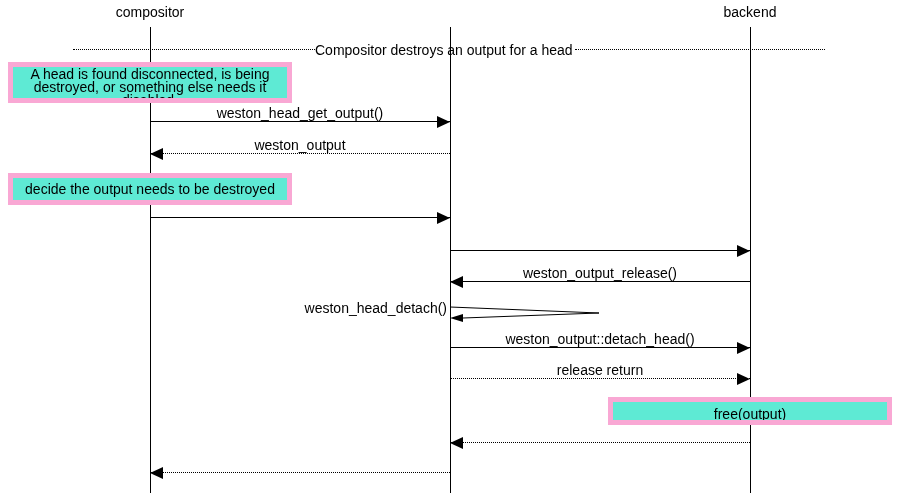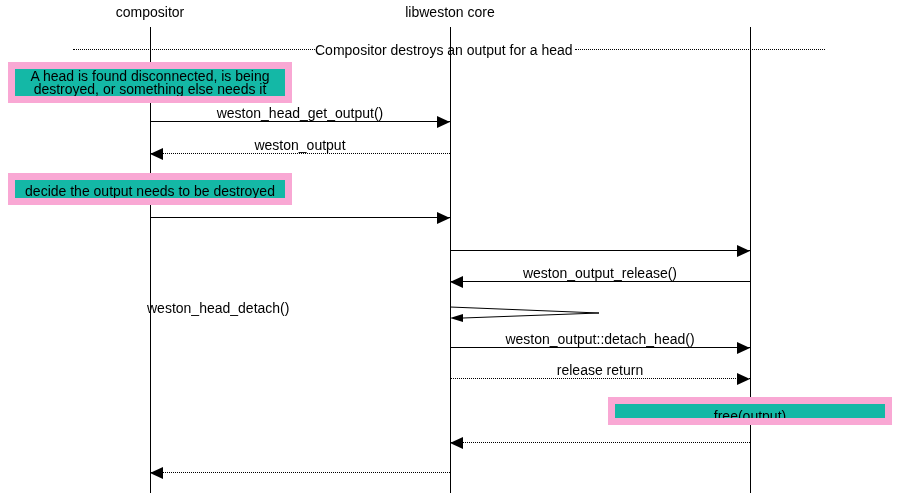--- a/index.html
+++ b/index.html
@@ -34,22 +34,22 @@
     border-top: 1px dotted #000;
   }
   .divlabel {
     position: absolute;
     top: 42px;
     text-align: left;
     white-space: nowrap;
   }
   .note {
     position: absolute;
-    background: #14b8a6;
-    border: 7px solid #f9a8d4;
+    background: #5eead4;
+    border: 5px solid #f9a8d4;
     text-align: center;
     box-sizing: border-box;
     z-index: 4;
     overflow: hidden;
   }
   .note .nline { display: block; line-height: 13px; }
   .mline {
     position: absolute;
     height: 0;
     border-top: 1px solid #000;
@@ -76,21 +76,21 @@
 </head>
 <body>
 
 <div class="diagram">
 
   <div class="lifeline" style="left:150px"></div>
   <div class="lifeline" style="left:450px"></div>
   <div class="lifeline" style="left:750px"></div>
 
   <div class="plabel" style="left:70px">compositor</div>
-  <div class="plabel" style="left:370px">libweston core</div>
+  <div class="plabel" style="left:670px">backend</div>
 
   <div class="divseg" style="left:73px;width:242px"></div>
   <div class="divseg" style="left:575px;width:250px"></div>
   <div class="divlabel" style="left:315px;width:260px">Compositor destroys an output for a head</div>
 
   <div class="note" style="left:8px;top:62px;width:284px;height:41px;padding-top:1px">
     <span class="nline">A head is found disconnected, is being</span>
     <span class="nline">destroyed, or something else needs it</span>
     <span class="nline">disabled.</span>
   </div>
@@ -110,21 +110,21 @@
   <div class="mline" style="left:150px;width:300px;top:217px"></div>
   <div class="arr right" style="left:437px;top:212px"></div>
 
   <div class="mline" style="left:450px;width:300px;top:250px"></div>
   <div class="arr right" style="left:737px;top:245px"></div>
 
   <div class="mlabel" style="left:450px;width:300px;top:265px">weston_output_release()</div>
   <div class="mline" style="left:450px;width:300px;top:281px"></div>
   <div class="arr left" style="left:450px;top:276px"></div>
 
-  <div class="mlabel" style="left:147px;width:300px;top:300px;text-align:left">weston_head_detach()</div>
+  <div class="mlabel" style="left:147px;width:300px;top:300px;text-align:right">weston_head_detach()</div>
   <svg class="selfmsg" style="left:450px;top:302px" width="152" height="22" viewBox="0 0 152 22">
     <path d="M0 5 L149 11 L13 16" fill="none" stroke="#000" stroke-width="1"></path>
     <polygon points="0,16 13,12 13,20" fill="#000"></polygon>
   </svg>
 
   <div class="mlabel" style="left:450px;width:300px;top:331px">weston_output::detach_head()</div>
   <div class="mline" style="left:450px;width:300px;top:347px"></div>
   <div class="arr right" style="left:737px;top:342px"></div>
 
   <div class="mlabel" style="left:450px;width:300px;top:362px">release return</div>

